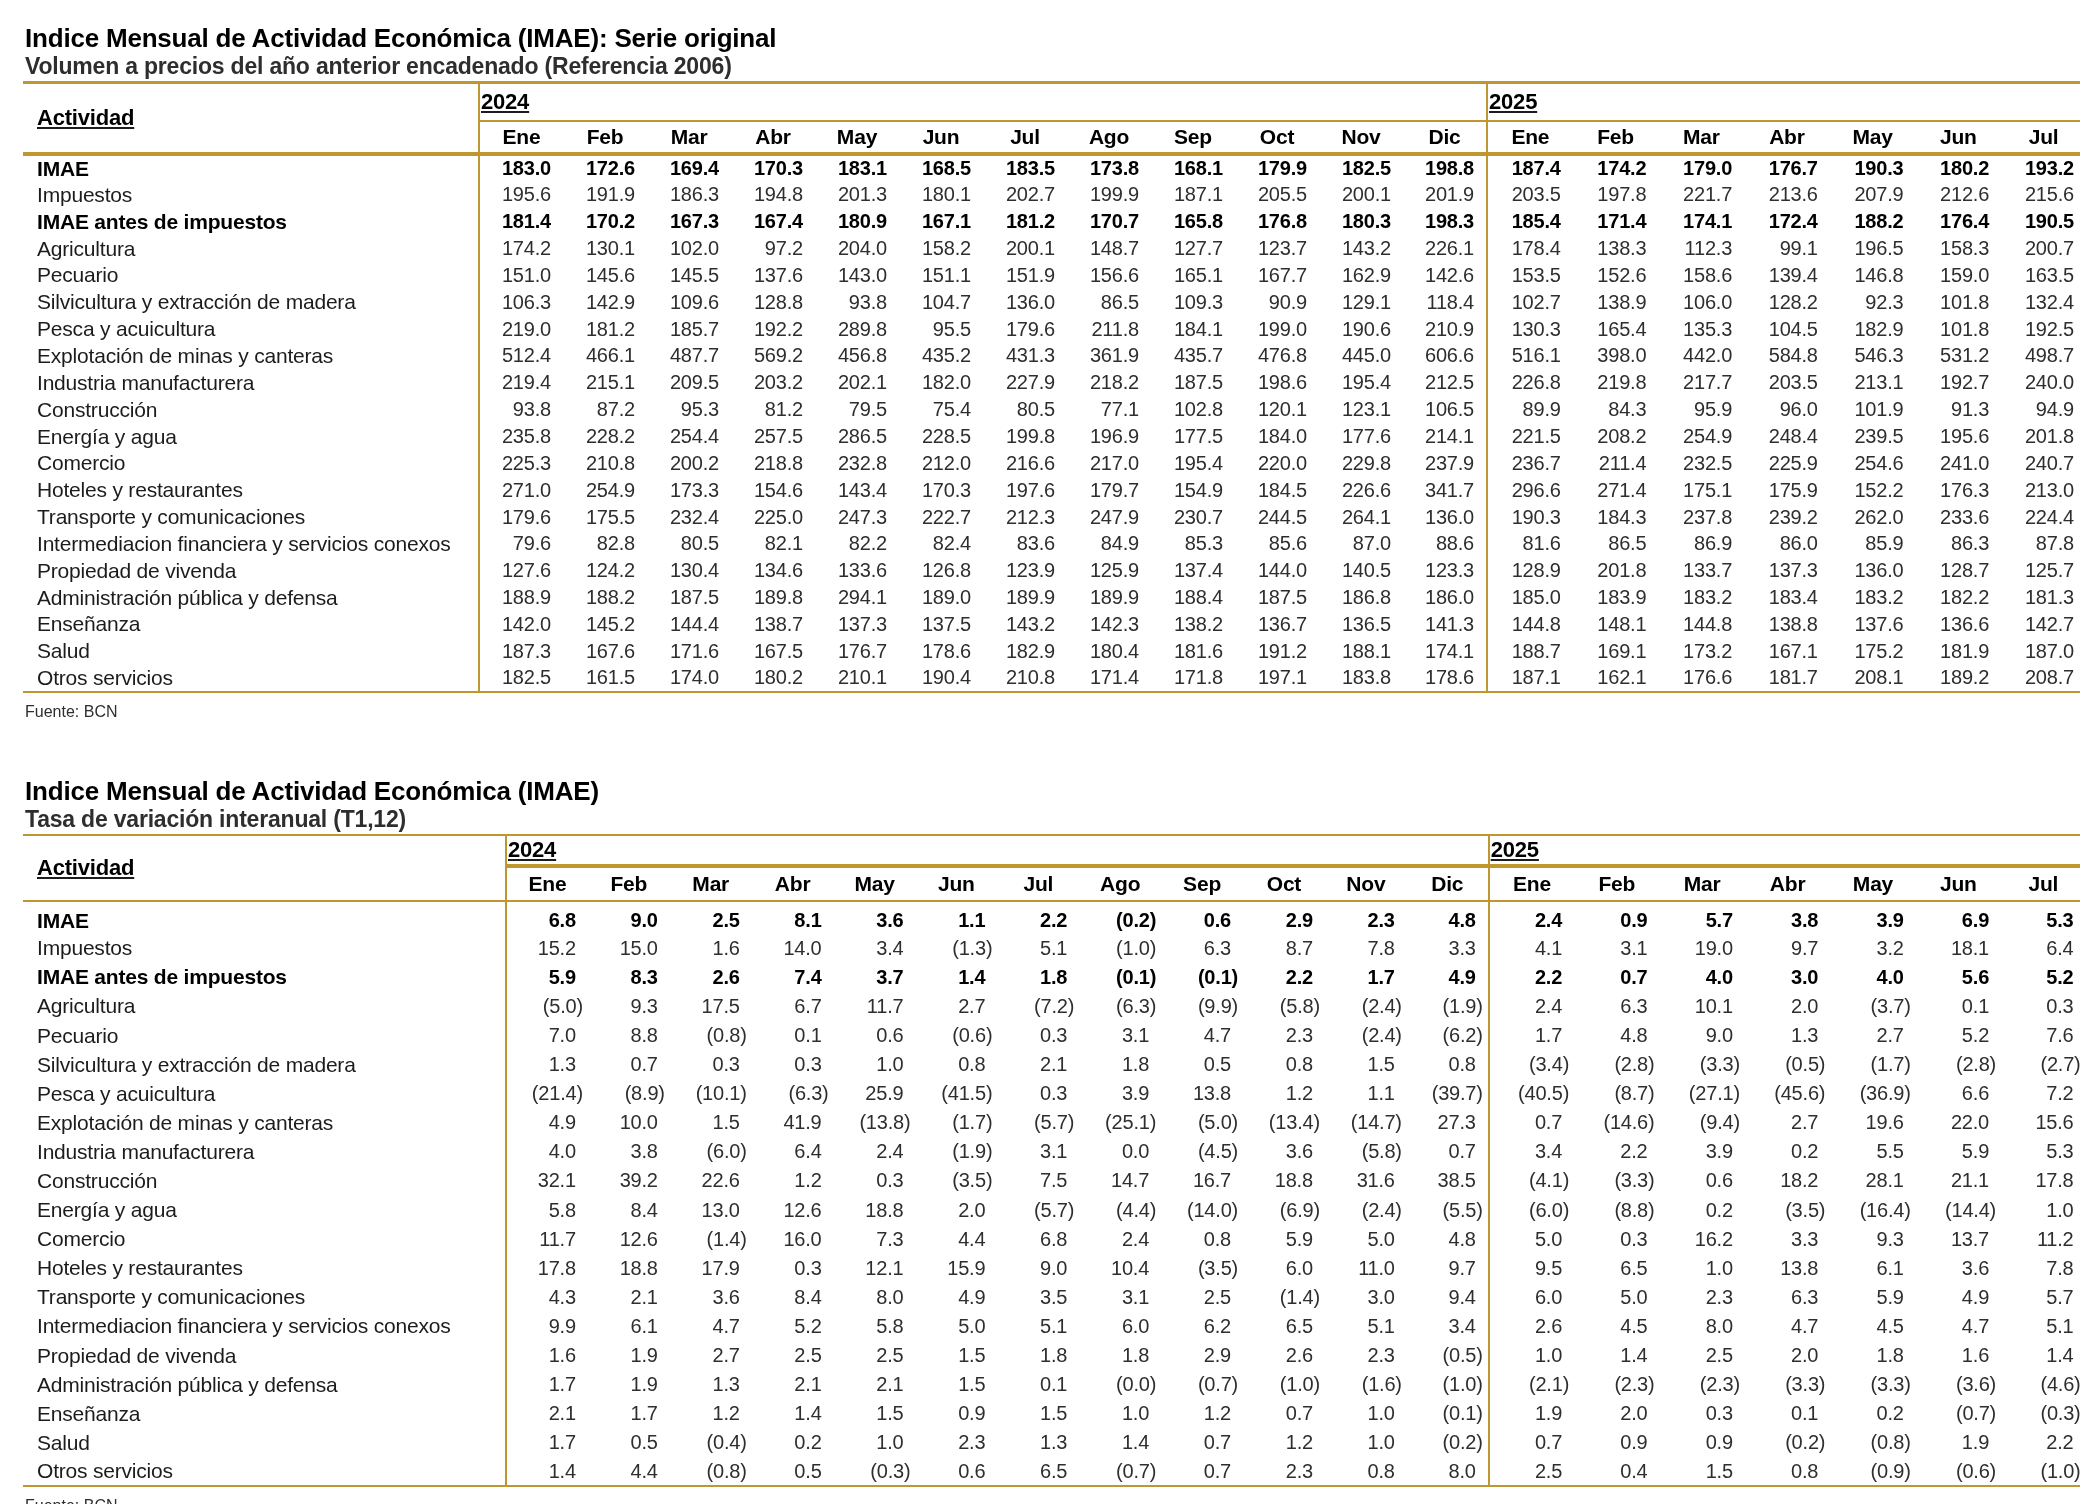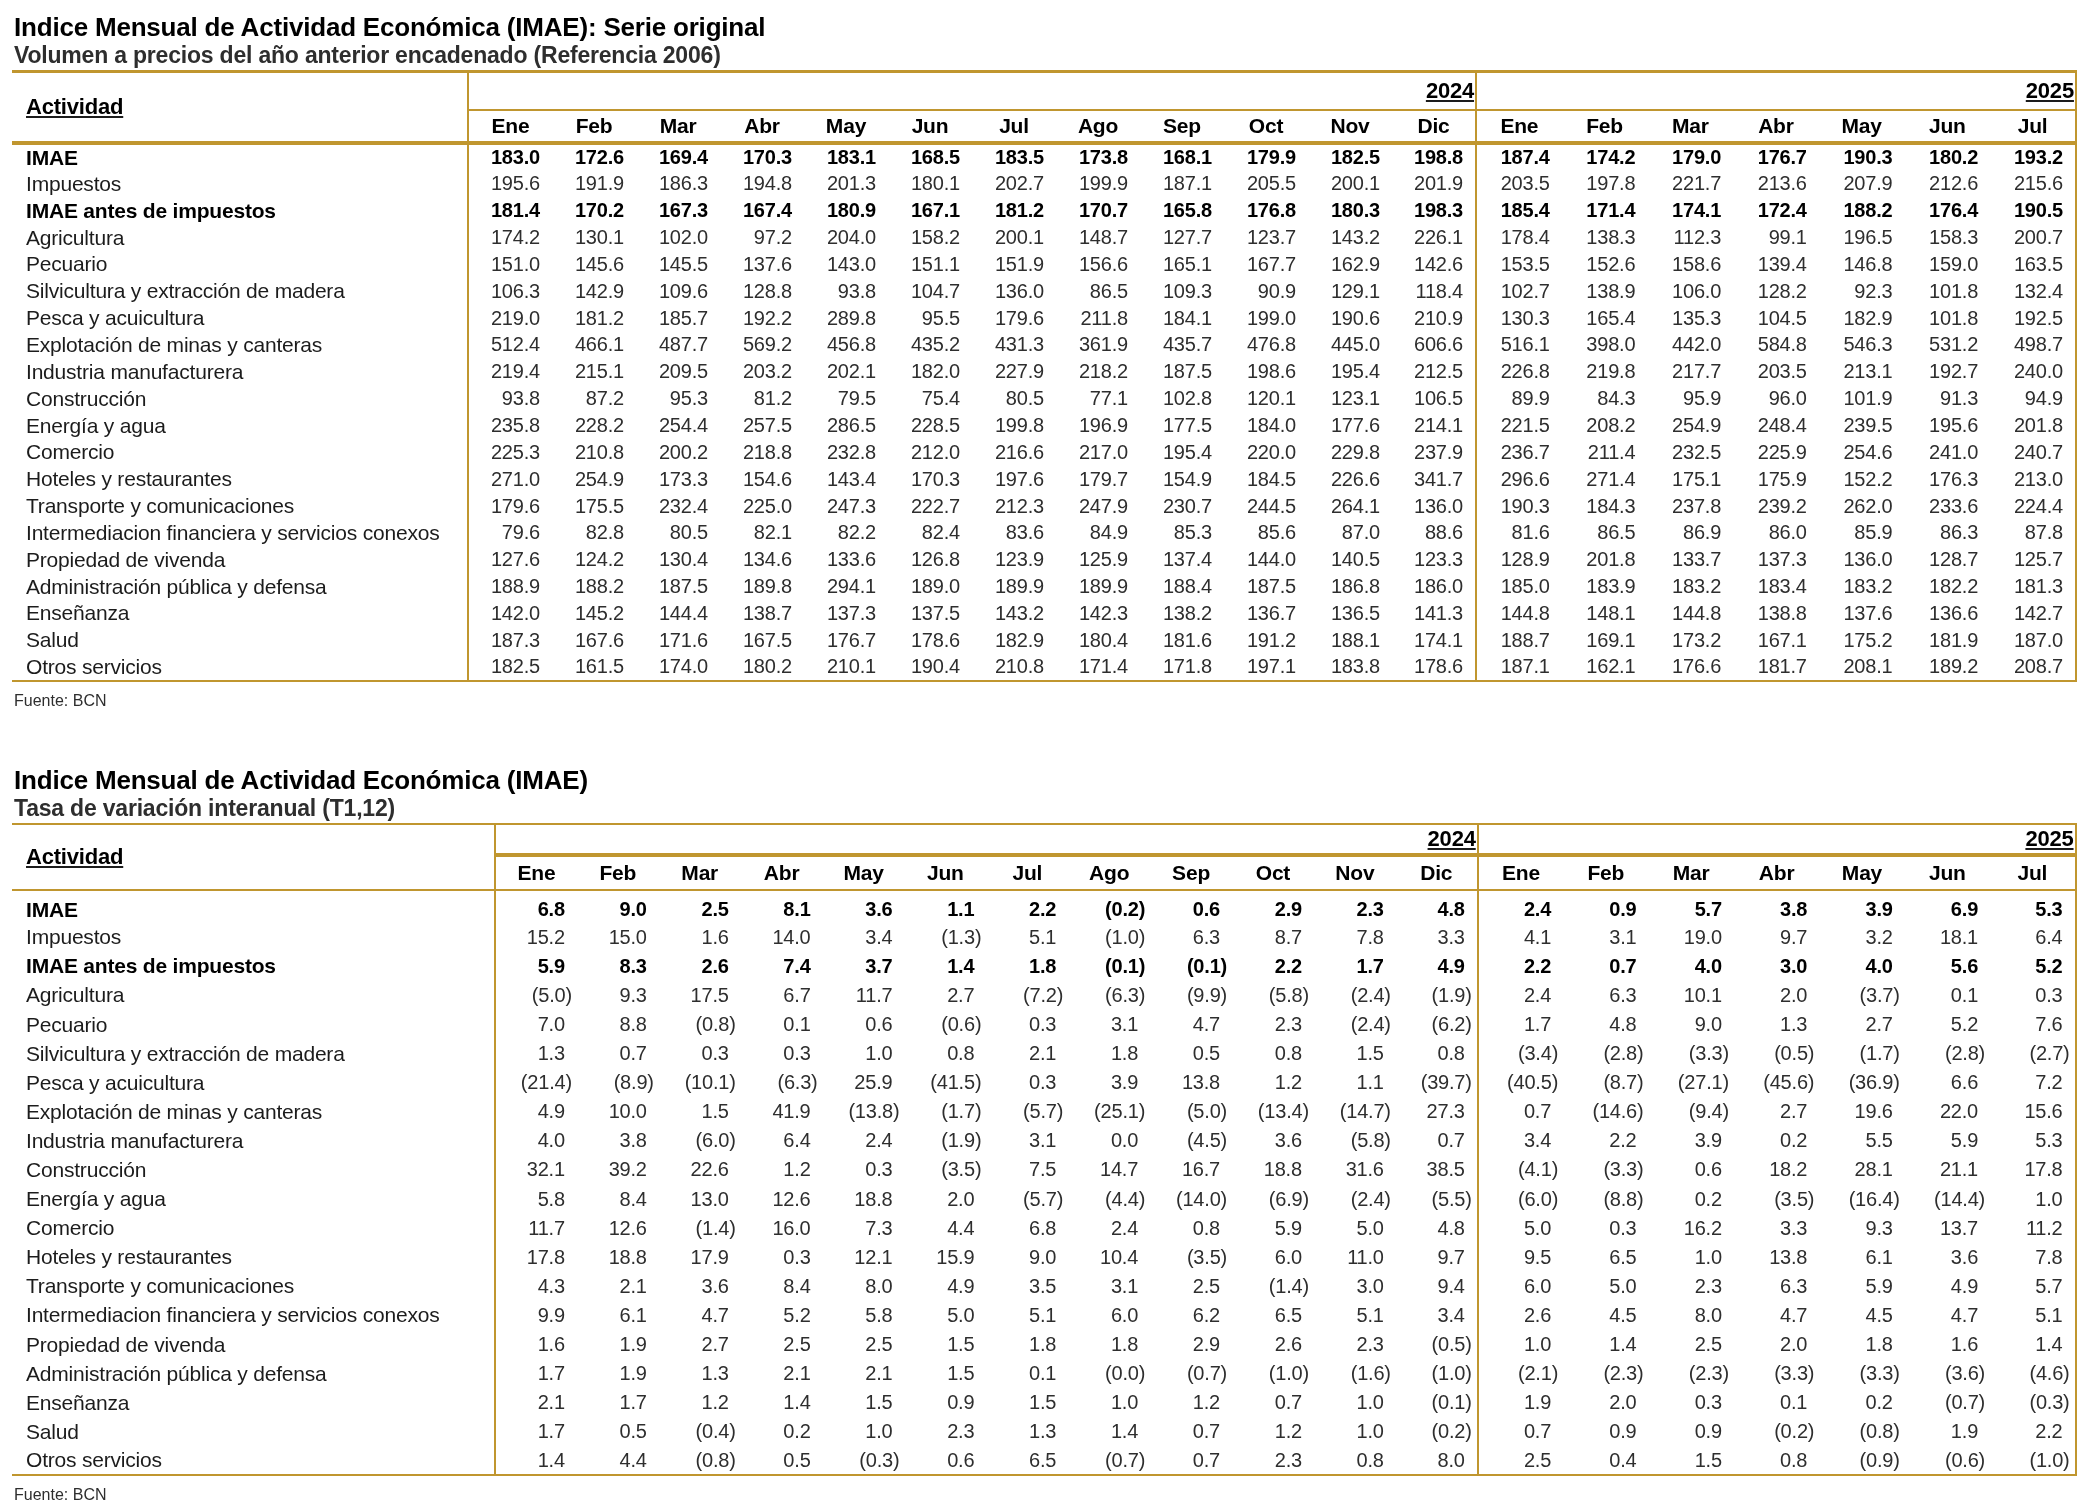--- a/index.html
+++ b/index.html
@@ -5,21 +5,21 @@
   :root { --g: #C0962F; --ink: #1c1c1c; --soft: #2e2e2e; }
   * { box-sizing: border-box; }
   html, body { margin: 0; padding: 0; }
   body {
     width: 2080px; height: 1504px; overflow: hidden;
     background: #ffffff; color: var(--ink);
     font-family: "Liberation Sans", sans-serif;
     letter-spacing: -0.2px;
   }
   .page { padding: 12px 4px 0 12px; }
-  .section { margin: 0; }
+  .section { margin: 11px; }
   .section.second { margin-top: 54px; }
   .tbl-title {
     font-size: 26px; font-weight: 700; color: #000;
     line-height: 30px; margin: 0 0 0 2px;
   }
   .tbl-subtitle {
     font-size: 23px; font-weight: 700; color: var(--soft);
     line-height: 27px; margin: 0 0 0 2px;
   }
   table {
@@ -27,21 +27,21 @@
     width: 2064px; margin-top: 1px;
     border-top: 3px solid var(--g);
   }
   table.t2 { border-top: 2px solid var(--g); }
   th, td { vertical-align: middle; }
   thead th { font-weight: 700; color: #000; }
   thead tr.years  { height: 38px; text-decoration: underline; }
   thead tr.months { height: 33px; }
   .t2 thead tr.years  { height: 27px; }
   .t2 thead tr.months { height: 35px; }
-  th.year  { font-size: 22px; text-align: right; }
+  th.year  { font-size: 22px; text-align: left; }
   th.month { font-size: 21px; text-align: center; }
   th.lbl   { font-size: 22px; text-align: left; padding-left: 14px; }
   .t1 th.year { border-bottom: 2px solid var(--g); }
   .t2 th.year { border-bottom: 4px solid var(--g); }
   .t1 tr.months th, .t1 th.lbl { border-bottom: 4px solid var(--g); }
   .t2 tr.months th, .t2 th.lbl { border-bottom: 2px solid var(--g); }
   tbody tr { height: 26.85px; }
   .t2 tbody tr { height: 29.1px; }
   .t2 tbody tr:first-child th, .t2 tbody tr:first-child td { padding-top: 7px; }
   tbody th.rowlabel {

